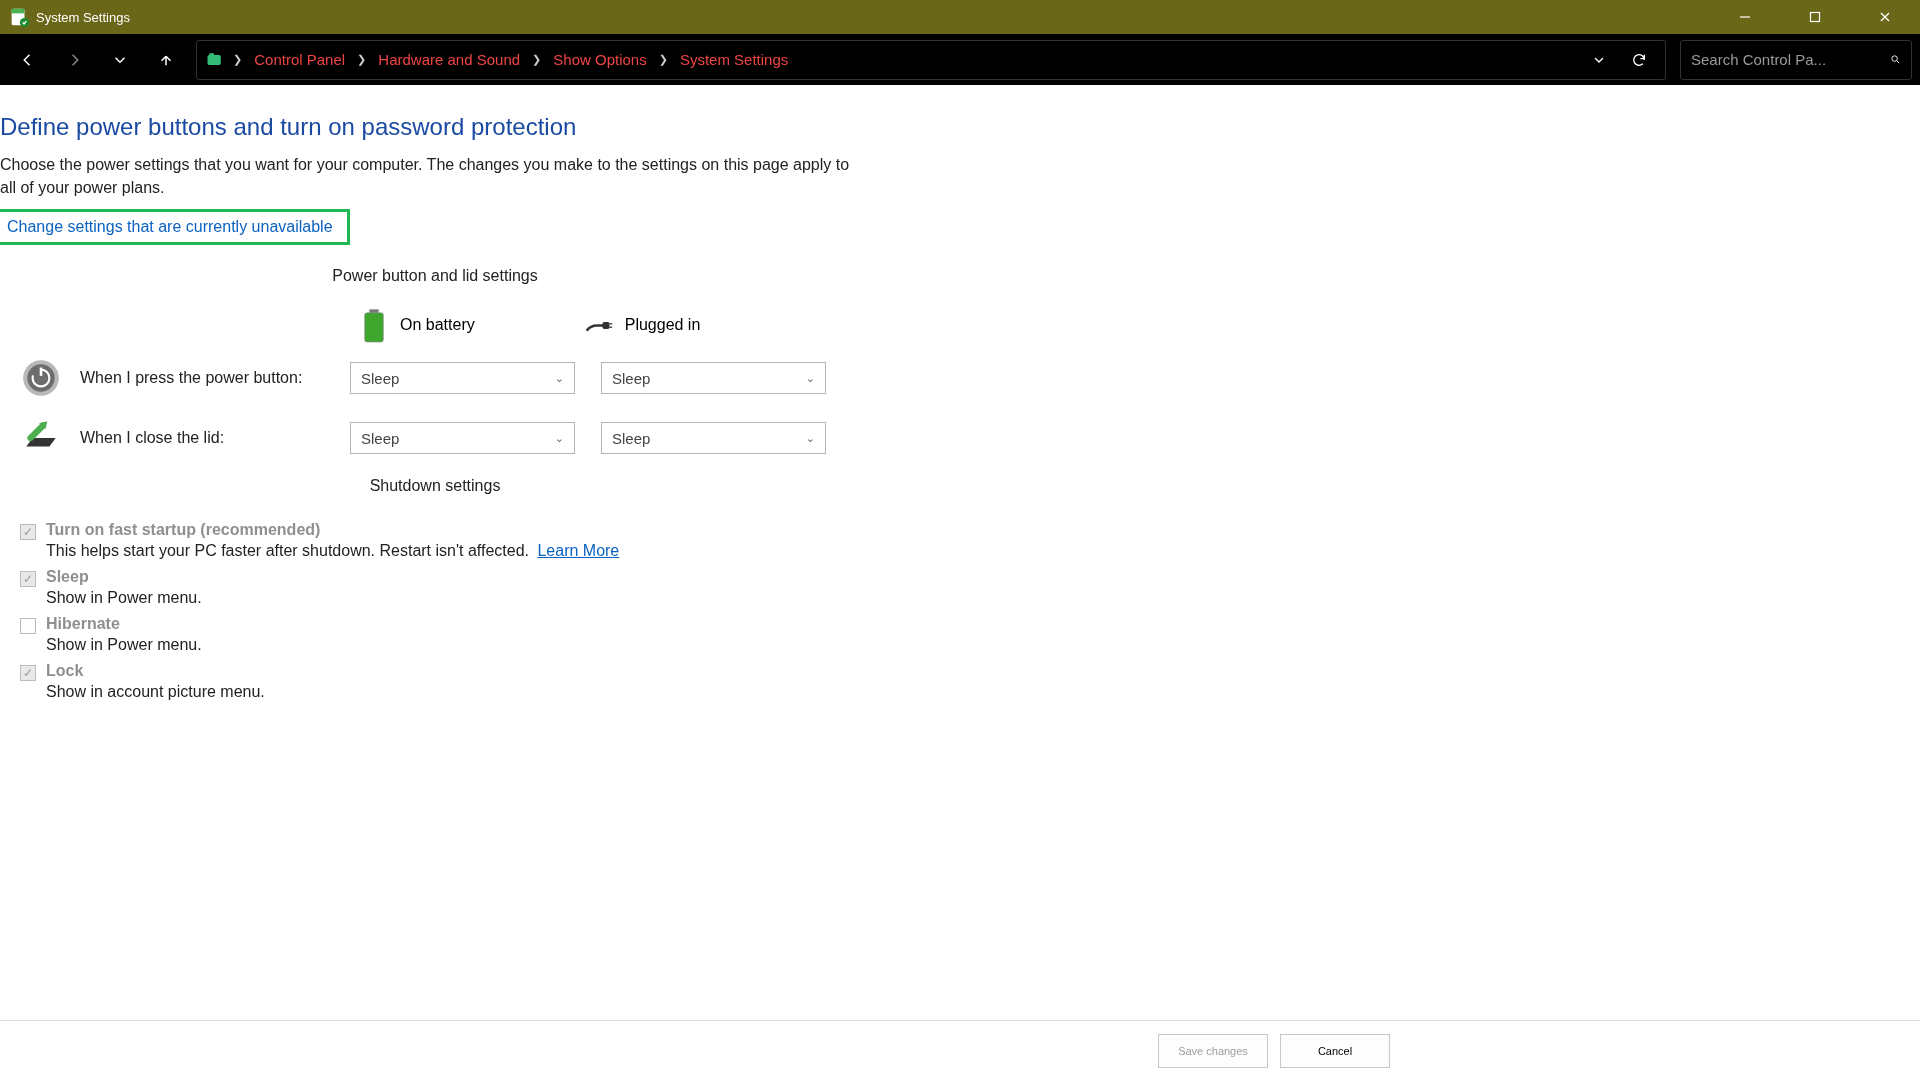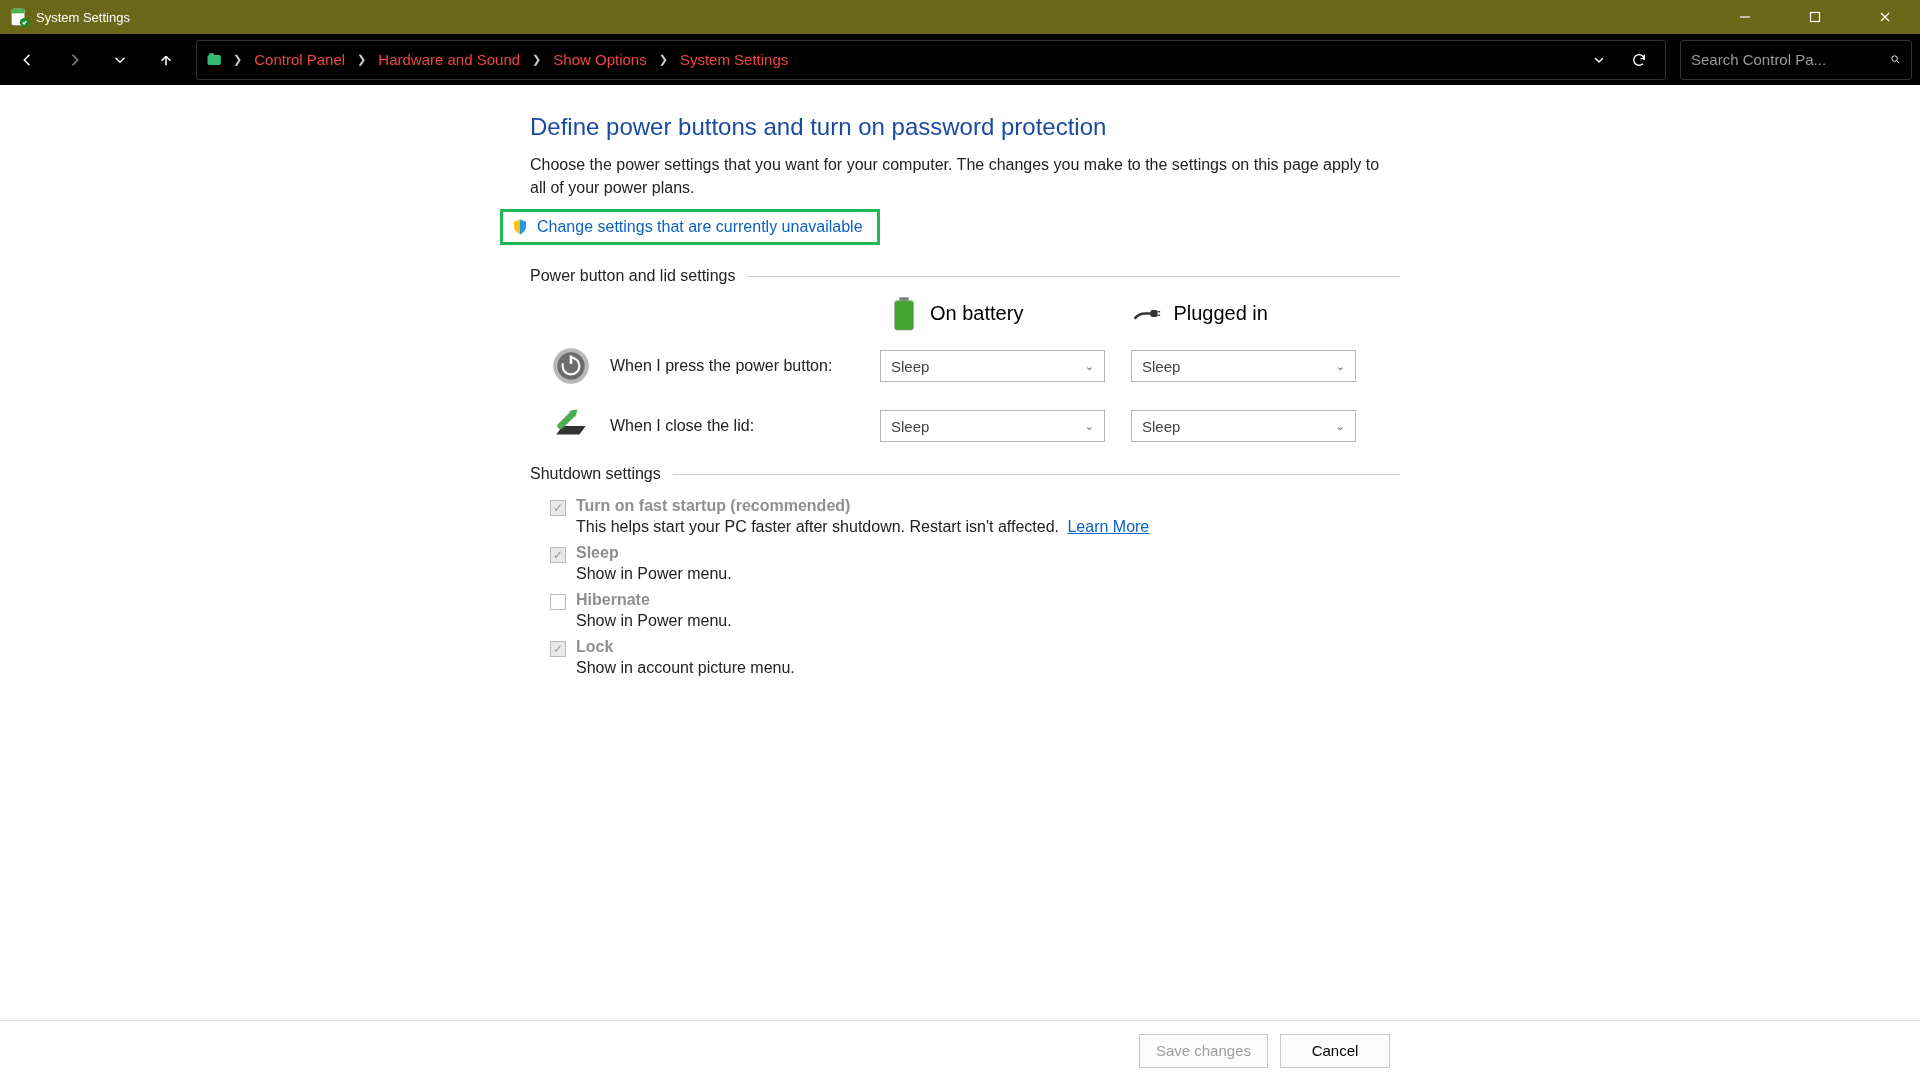--- a/index.html
+++ b/index.html
@@ -84,21 +84,20 @@
     .searchbox input::placeholder { color: #999; }
     .searchbox .sicon { width: 18px; height: 18px; color: #fff; }
 
     
     .content {
       padding: 28px 0 0 0;
       height: calc(100% - 34px - 51px - 60px);
       overflow: auto;
     }
     .inner {
-      margin-left: 530px;
       width: 870px;
     }
     .heading {
       color: #1b4aa3;
       font-size: 24px;
       font-weight: 400;
       margin-bottom: 12px;
     }
     .desc {
       color: #222; font-size: 16px; line-height: 1.45;
@@ -114,33 +113,34 @@
     }
     .shield-icon { width: 18px; height: 18px; margin-right: 8px; }
     .changelink { color: #0b62c2; font-size: 16px; }
 
     .section {
       margin-top: 14px;
     }
     .section-label-row {
       display: flex; align-items: center; gap: 12px;
       margin-bottom: 14px;
+      flex-direction: column;
     }
     .section-label {
       color: #222; font-size: 16px; white-space: nowrap;
     }
     .section-line { flex: 1; height: 1px; background: #ccc; }
 
     .column-headers {
       display: flex; align-items: center;
       padding-left: 360px;
       gap: 110px;
       margin-bottom: 18px;
     }
-    .colhdr { display: inline-flex; align-items: center; gap: 12px; font-size: 20px; }
+    .colhdr { display: inline-flex; align-items: center; gap: 12px; font-size: 16px; }
     .batt-icon, .plug-icon { width: 28px; height: 28px; display: inline-flex; align-items: center; justify-content: center; }
 
     .setting-row {
       display: flex; align-items: center;
       margin-bottom: 18px;
     }
     .setting-icon {
       width: 42px; height: 42px;
       display: inline-flex; align-items: center; justify-content: center;
       margin-left: 20px;
@@ -184,21 +184,21 @@
       border-top: 1px solid #ddd;
       display: flex; align-items: center; justify-content: flex-end;
       padding-right: 530px;
       gap: 12px;
       background: #fff;
     }
     .btn {
       min-width: 110px; height: 34px;
       border: 1px solid #c8c8c8;
       background: #fdfdfd;
-      font-size: 15px;
+      font-size: 11px;
       display: inline-flex; align-items: center; justify-content: center;
       padding: 0 16px;
     }
     .btn.disabled { color: #9e9e9e; }
   </style>
 </head>
 <body>
 
 <div class="titlebar">
   <span class="app-icon">

